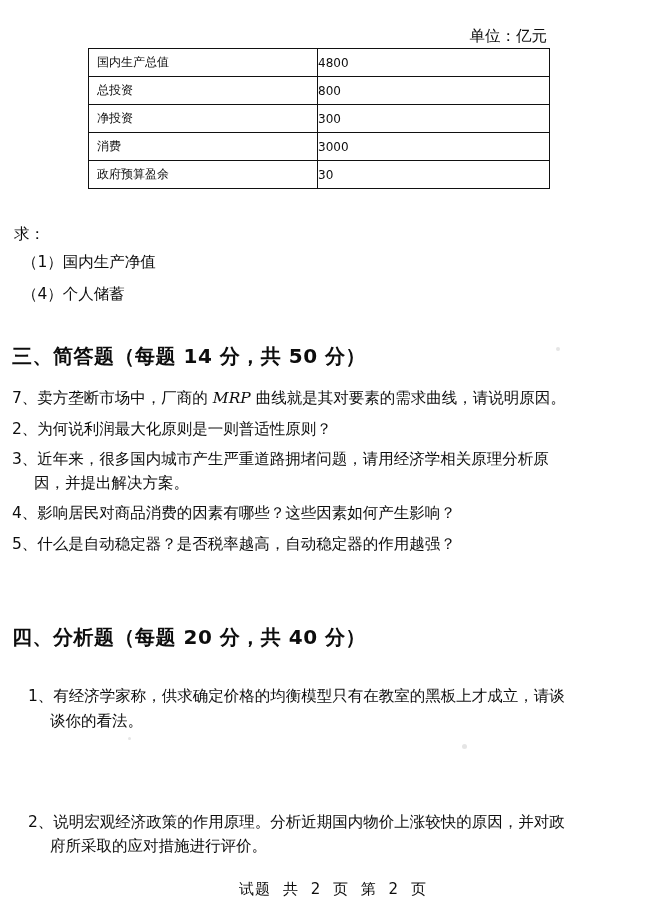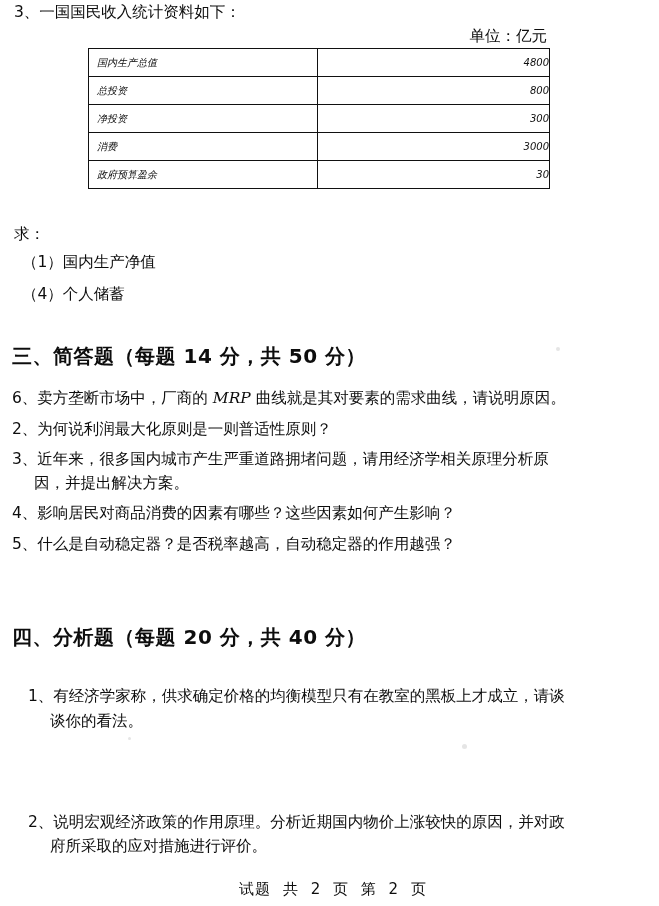--- a/index.html
+++ b/index.html
@@ -49,27 +49,26 @@
     width: 462px;
   }
   table.data-table {
     border-collapse: collapse;
     width: 462px;
     table-layout: fixed;
   }
   table.data-table td {
     border: 1.6px solid #111;
     height: 27px;
-    font-size: 10px;
+    font-size: 12px;
     padding: 0 0 0 8px;
     vertical-align: middle;
-    font-style: italic;
   }
   table.data-table td.value {
-    text-align: right;
+    text-align: left;
     padding: 0;
     width: 231px;
   }
 
   
   #ask-label {
     position: absolute;
     left: 14px;
     top: 224px;
     font-size: 15.5px;
@@ -160,21 +159,20 @@
 </style>
 </head>
 <body>
 
 <div class="page">
 
   <div class="speckle" style="left:556px;top:347px;width:4px;height:4px;"></div>
   <div class="speckle" style="left:462px;top:744px;width:5px;height:5px;"></div>
   <div class="speckle" style="left:128px;top:737px;width:3px;height:3px;"></div>
 
-  <div id="q3-header">3、一国国民收入统计资料如下：</div>
 
   <div id="unit-label">单位：亿元</div>
 
   <div id="data-table-wrap">
     <table class="data-table">
       <tbody>
         <tr>
           <td>国内生产总值</td>
           <td class="value">4800</td>
         </tr>
@@ -206,21 +204,21 @@
     </div>
     <div class="row">
       <div class="col2">（4）个人储蓄</div>
     </div>
   </div>
 
   <div class="section-heading" id="section-3-heading">三、简答题（每题 14 分，共 50 分）</div>
 
   <div id="section-3-list">
     <div class="item">
-      <span>6、卖方垄断市场中，厂商的 </span><span class="ital">MRP</span><span> 曲线就是其对要素的需求曲线，请说明原因。</span>
+      <span>7、卖方垄断市场中，厂商的 </span><span class="ital">MRP</span><span> 曲线就是其对要素的需求曲线，请说明原因。</span>
     </div>
     <div class="item">
       <span>2、为何说利润最大化原则是一则普适性原则？</span>
     </div>
     <div class="item">
       <span>3、近年来，很多国内城市产生严重道路拥堵问题，请用经济学相关原理分析原</span>
       <span class="cont">因，并提出解决方案。</span>
     </div>
     <div class="item">
       <span>4、影响居民对商品消费的因素有哪些？这些因素如何产生影响？</span>

